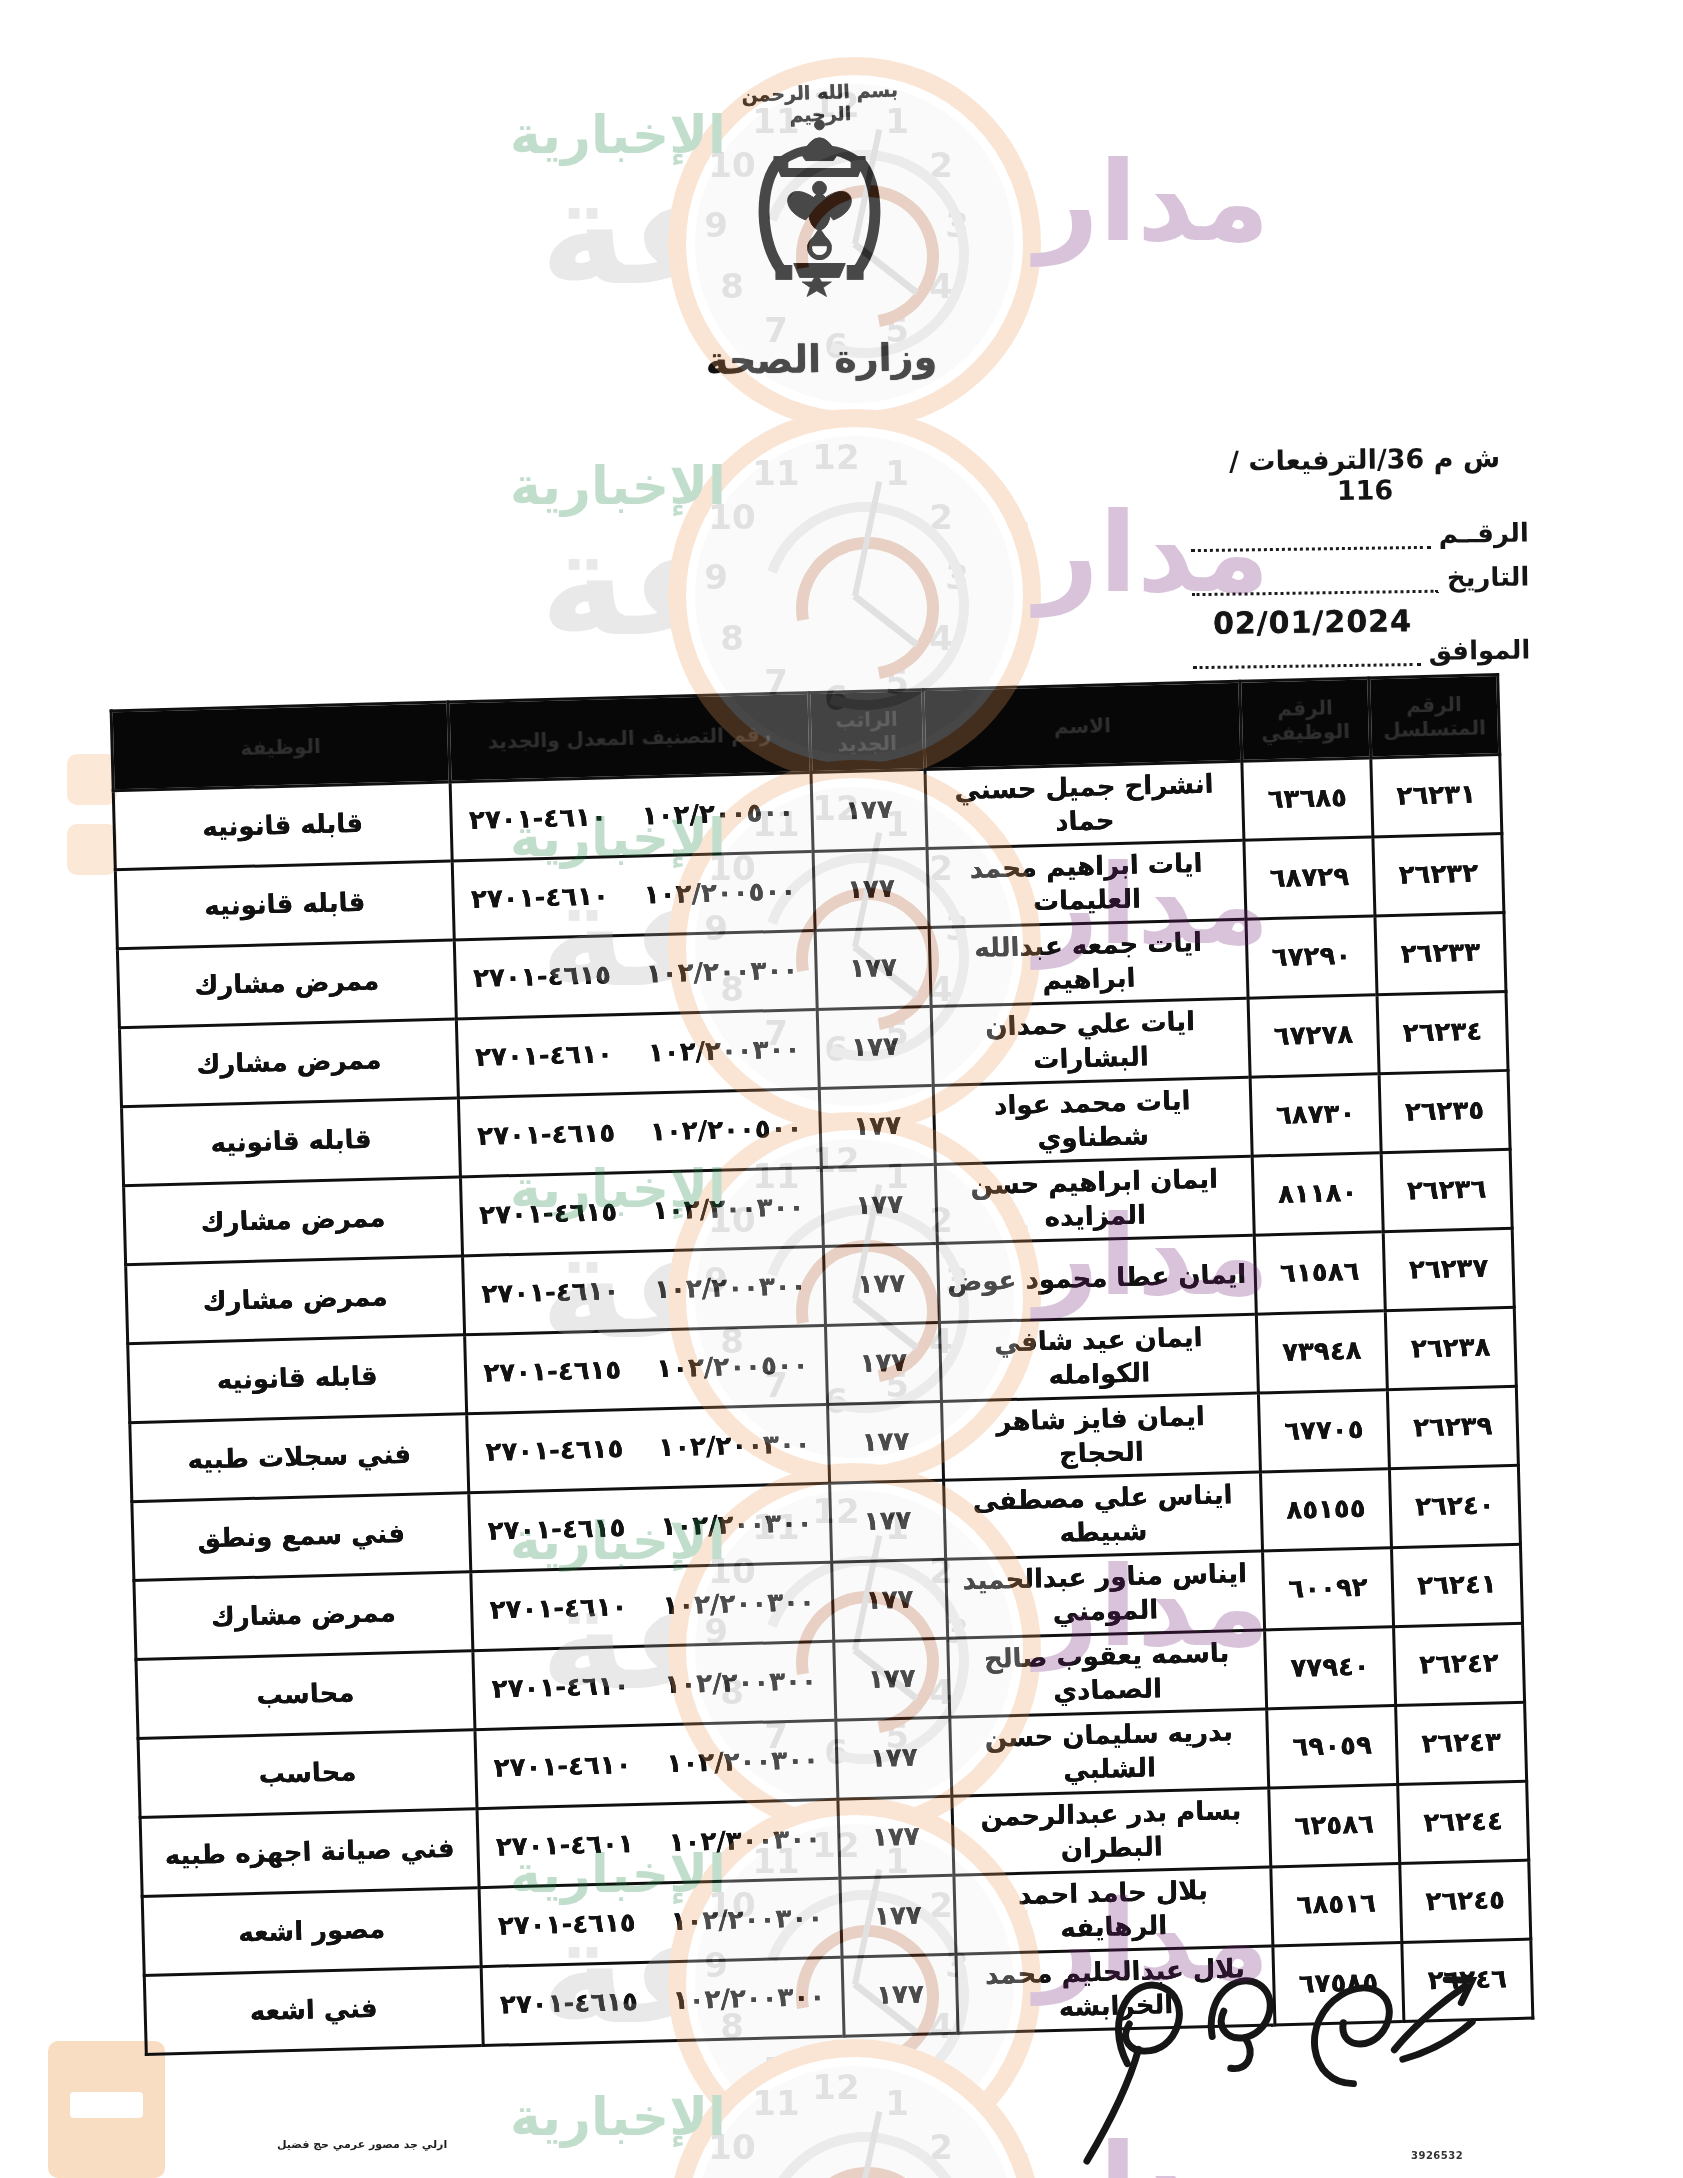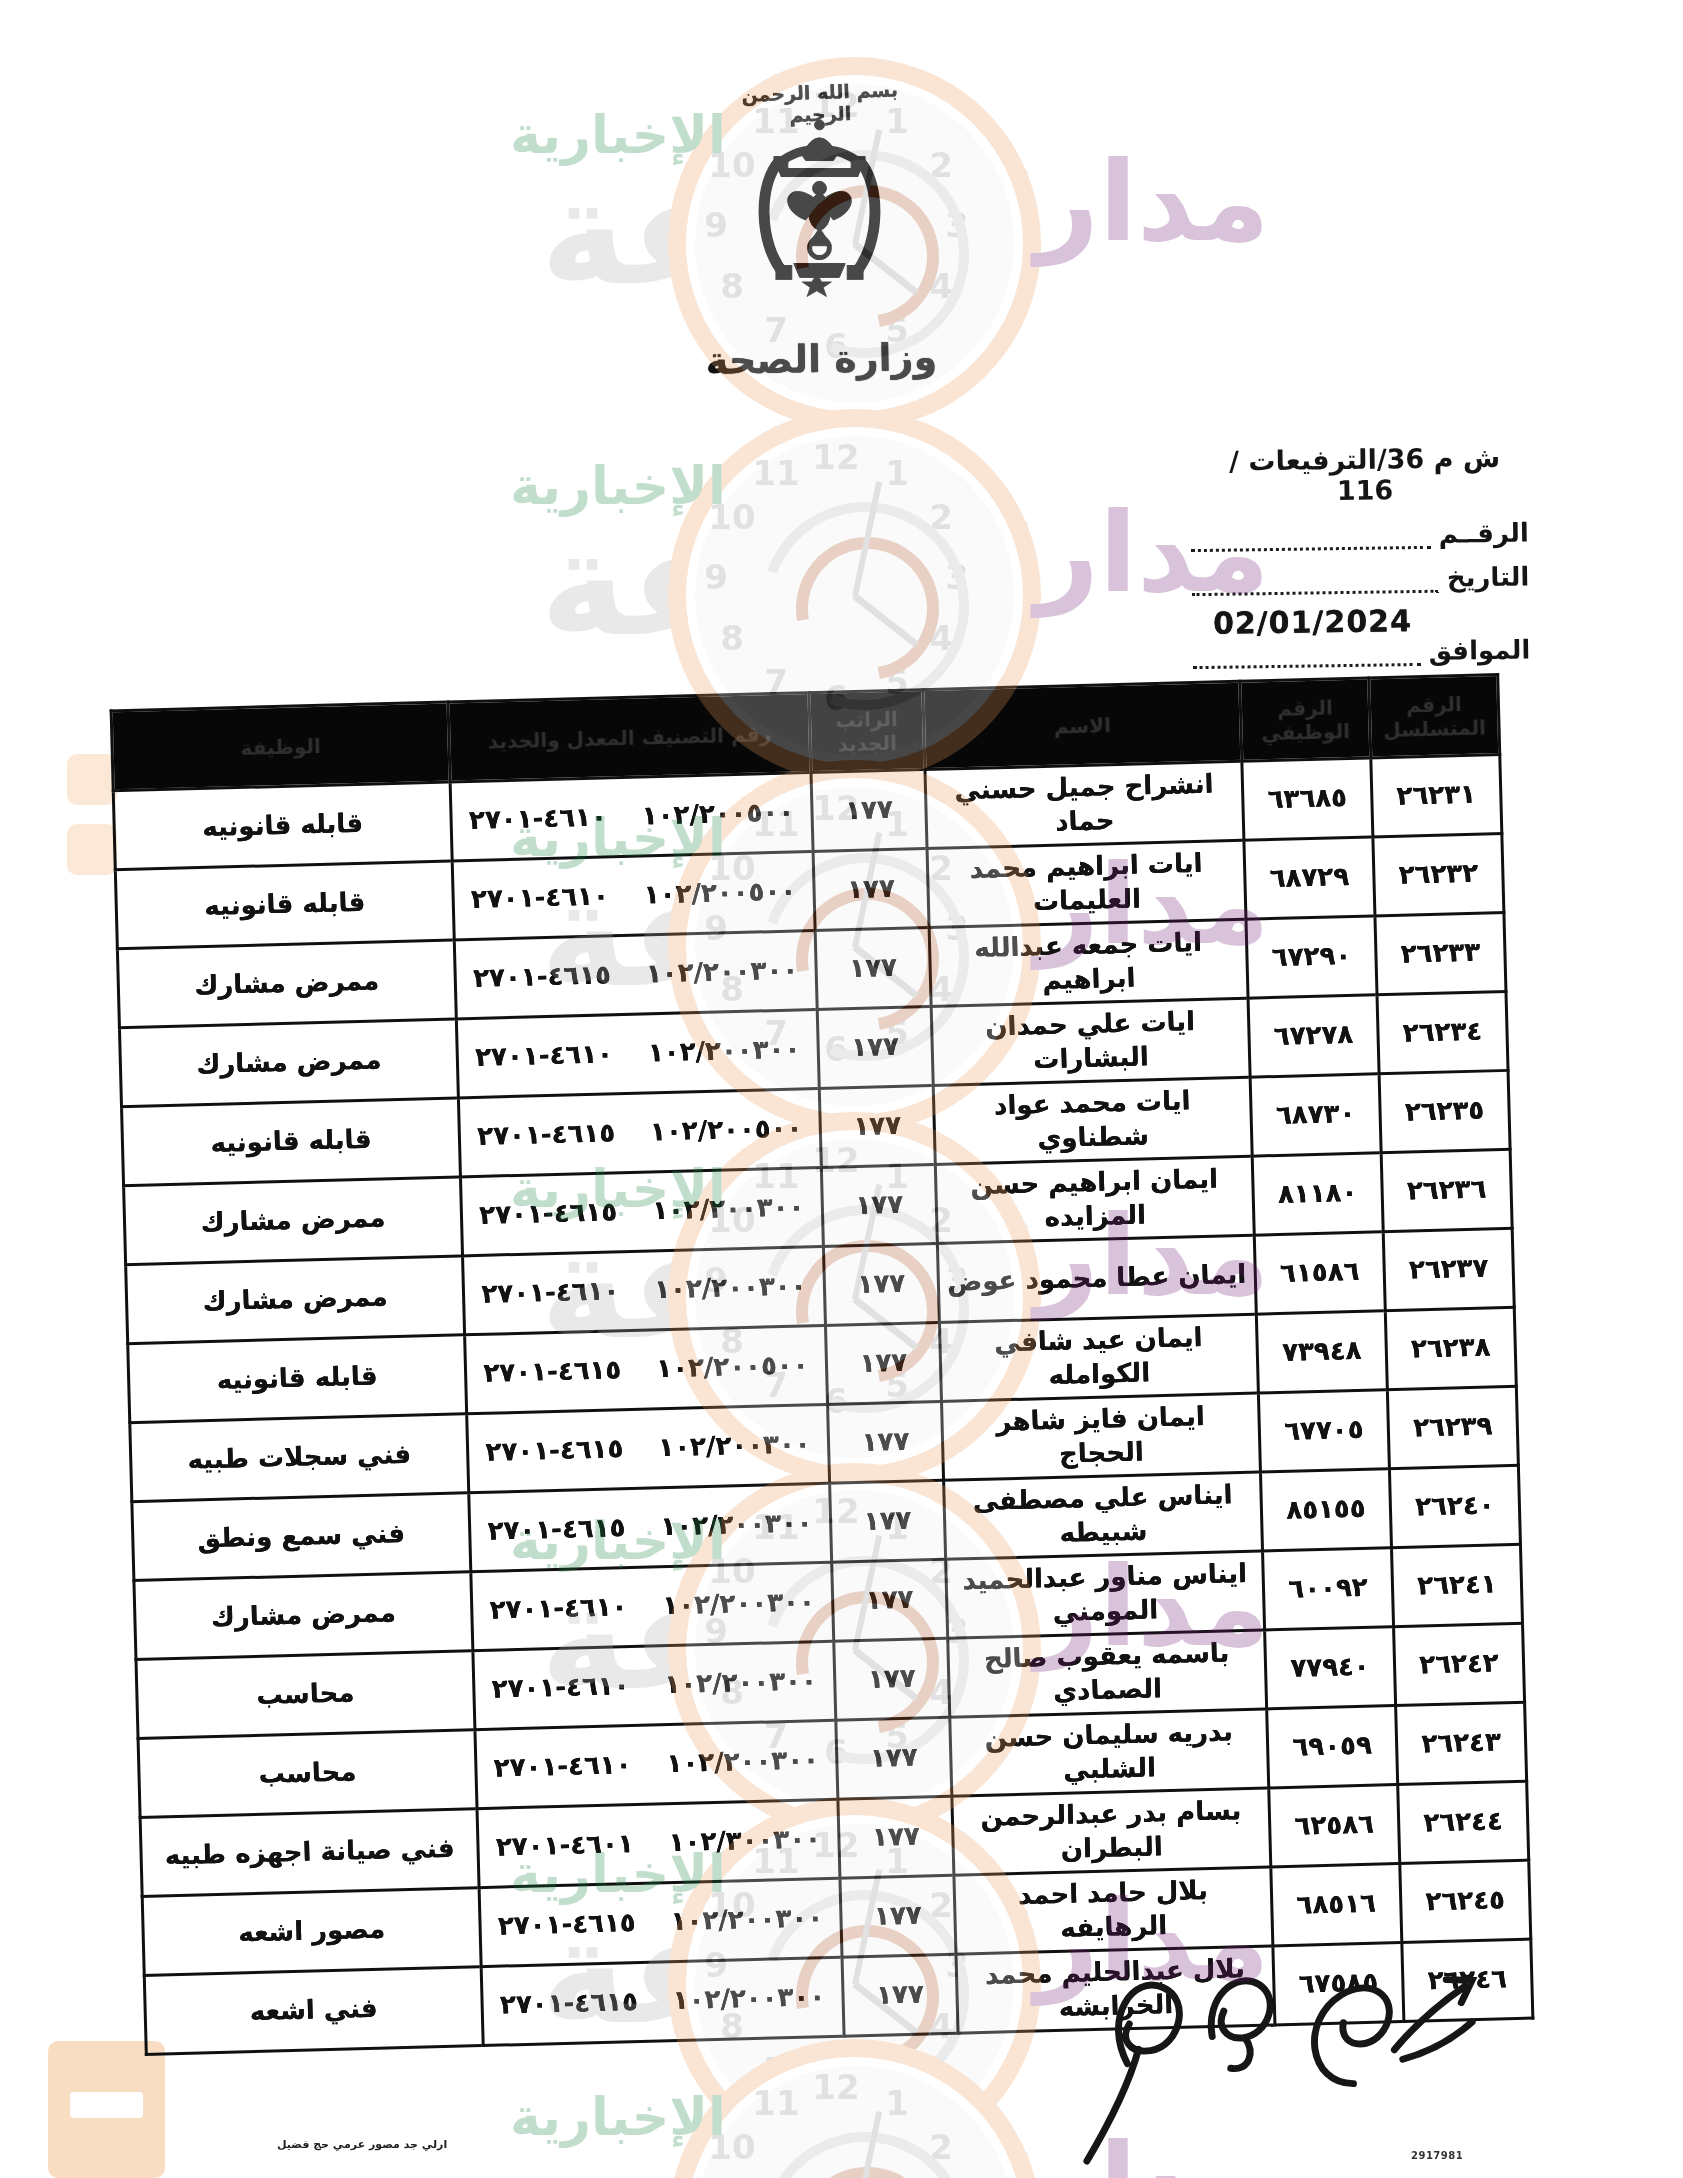--- a/index.html
+++ b/index.html
@@ -316,21 +316,21 @@
       <path d="M 205,95 C 200,55 232,30 255,45 C 276,60 262,96 236,98 C 218,99 210,84 218,70"></path>
       <path d="M 238,98 C 248,114 240,132 222,128"></path>
       <path d="M 345,150 C 300,148 294,84 337,60 C 372,41 398,70 378,98 C 362,119 332,112 338,88"></path>
       <path d="M 388,118 C 410,94 436,74 462,58"></path>
       <path d="M 444,50 L 470,52 L 458,74"></path>
       <path d="M 396,128 C 424,122 448,110 468,94"></path>
     </g>
   </svg>
 
   <div class="margin-note">ارلي جد مصور عرمي حج فضيل</div>
-  <div class="doc-code">2917981</div>
+  <div class="doc-code">3926532</div>
 
   <div class="wm-layer" id="wmLayer">
       <div class="wm-text wm-brand2" style="left: 540px; top: 147px;">الساعة</div>
       <div class="wm-clock" style="left: 668px; top: 57px;">
         <span class="wm-num" style="left: 211px; top: 46px;">1</span>
         <span class="wm-num" style="left: 255px; top: 90px;">2</span>
         <span class="wm-num" style="left: 271px; top: 150px;">3</span>
         <span class="wm-num" style="left: 255px; top: 211px;">4</span>
         <span class="wm-num" style="left: 211px; top: 255px;">5</span>
         <span class="wm-num" style="left: 150px; top: 271px;">6</span>

